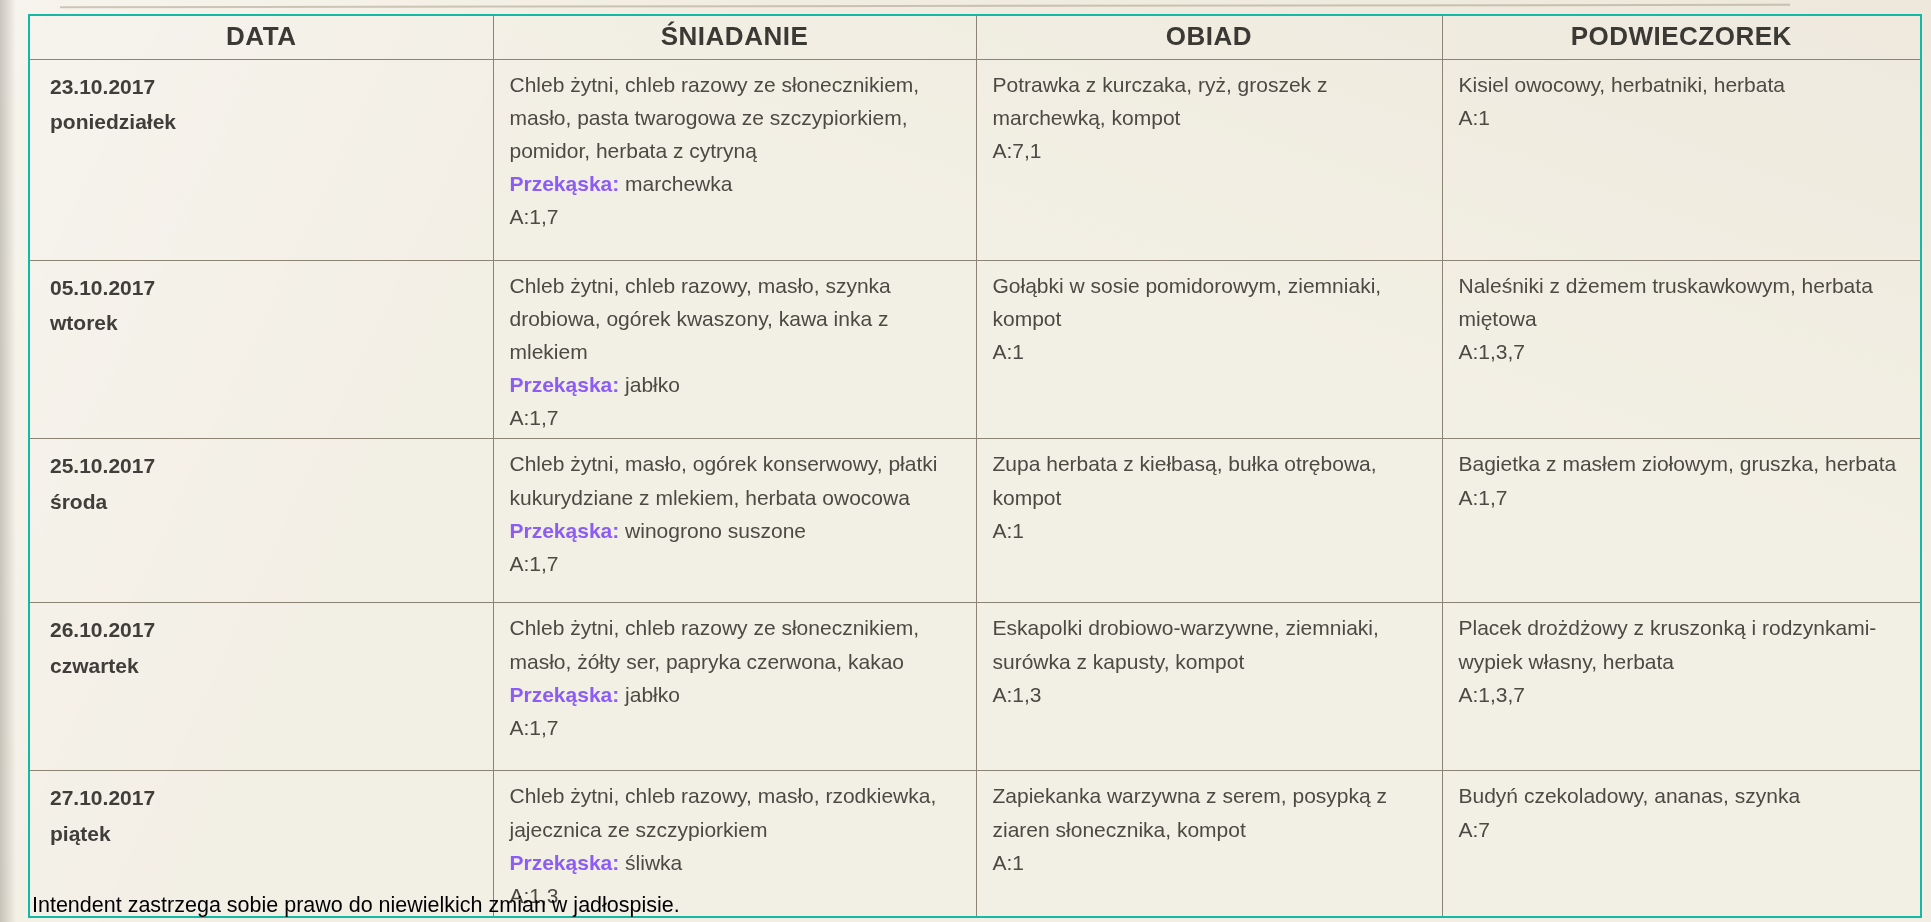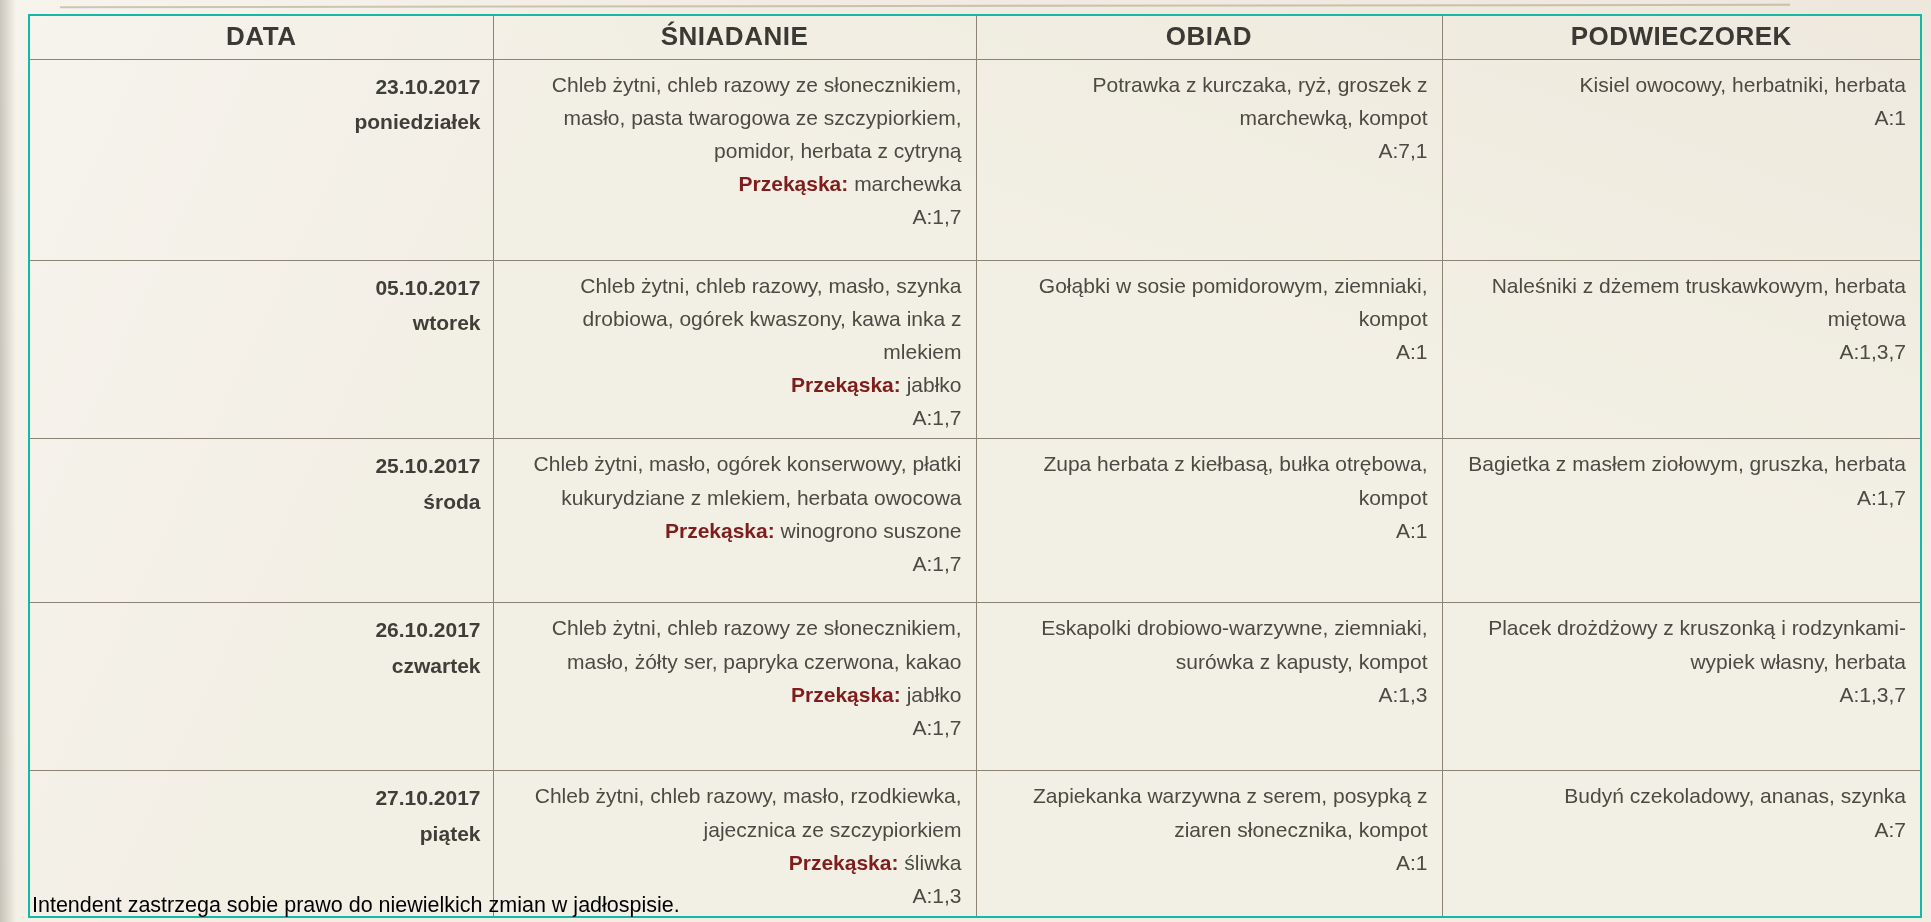--- a/index.html
+++ b/index.html
@@ -30,21 +30,21 @@
   table.menu {
     position: absolute; left: 28px; top: 14px;
     width: 1892px; height: 876px;
     border-collapse: collapse;
     table-layout: fixed;
     background: rgba(255,255,255,.06);
   }
   table.menu th, table.menu td {
     border: 1.6px solid #8b8373;
     vertical-align: top;
-    text-align: right;
+    text-align: left;
   }
   table.menu { border: 2px solid #14b8a6; }
   tr.header-row th {
     height: 44px;
     vertical-align: middle;
     text-align: center;
     font-size: 26px;
     font-weight: bold;
     letter-spacing: .5px;
     color: #3a3933;
@@ -56,21 +56,21 @@
     color: #3f3e38;
     font-size: 21px;
     line-height: 1.7;
   }
   td.meal-cell {
     padding: 8px 14px 4px 16px;
     font-size: 21px;
     line-height: 1.58;
     color: #4c4a43;
   }
-  .snack-label { font-weight: bold; color: #7f1d1d; }
+  .snack-label { font-weight: bold; color: #8b5cf6; }
   tr.r0 { height: 201px; }
   tr.r1 { height: 170px; }
   tr.r2 { height: 164px; }
   tr.r3 { height: 168px; padding-left: 19px; }
   tr.r4 { height: 129px; }
   .footer-note {
     position: absolute; left: 32px; top: 893px;
     font-size: 21.5px;
     color: #000000;
   }

